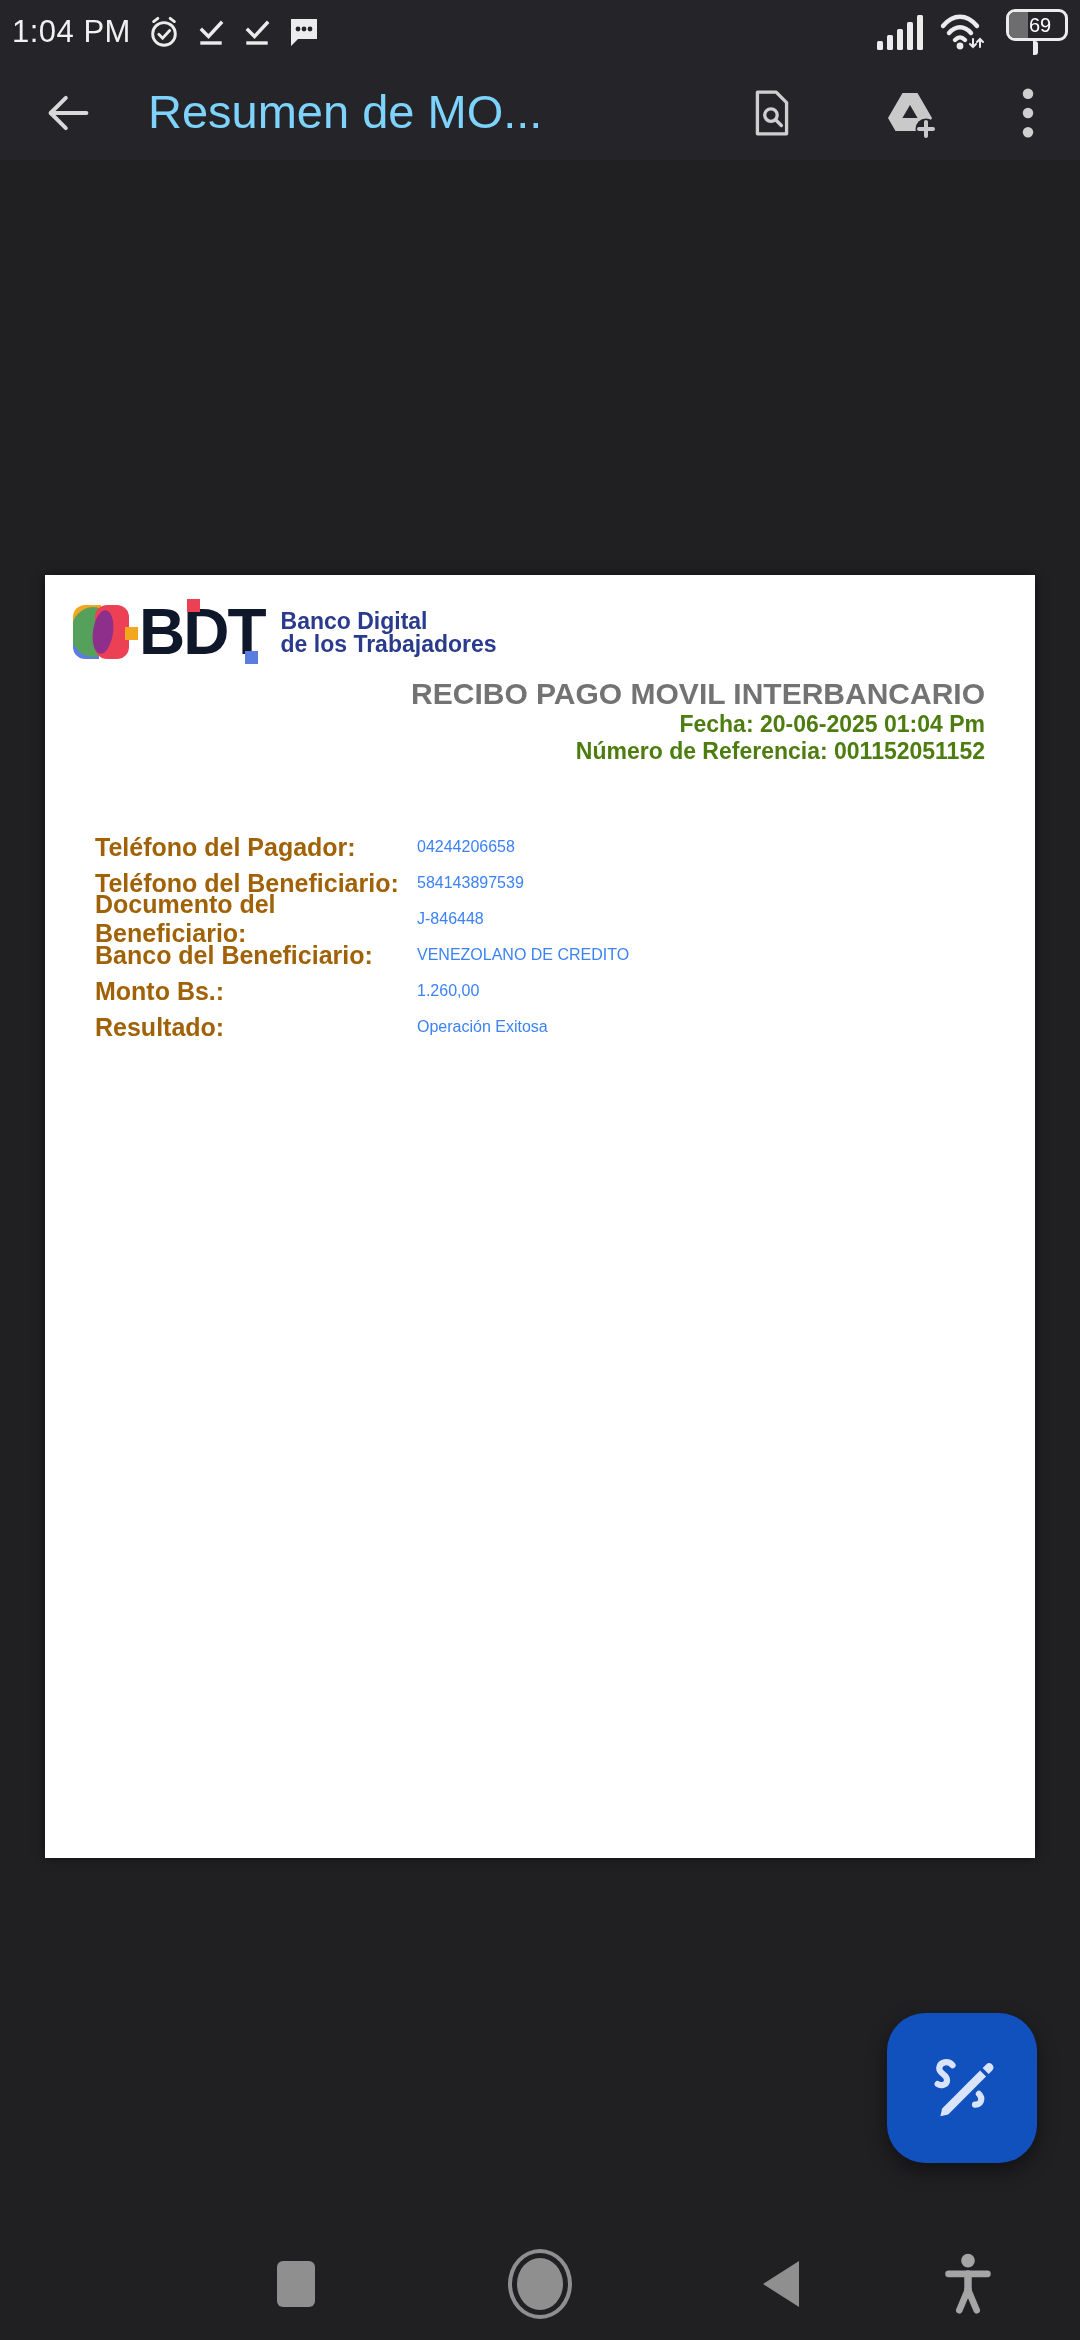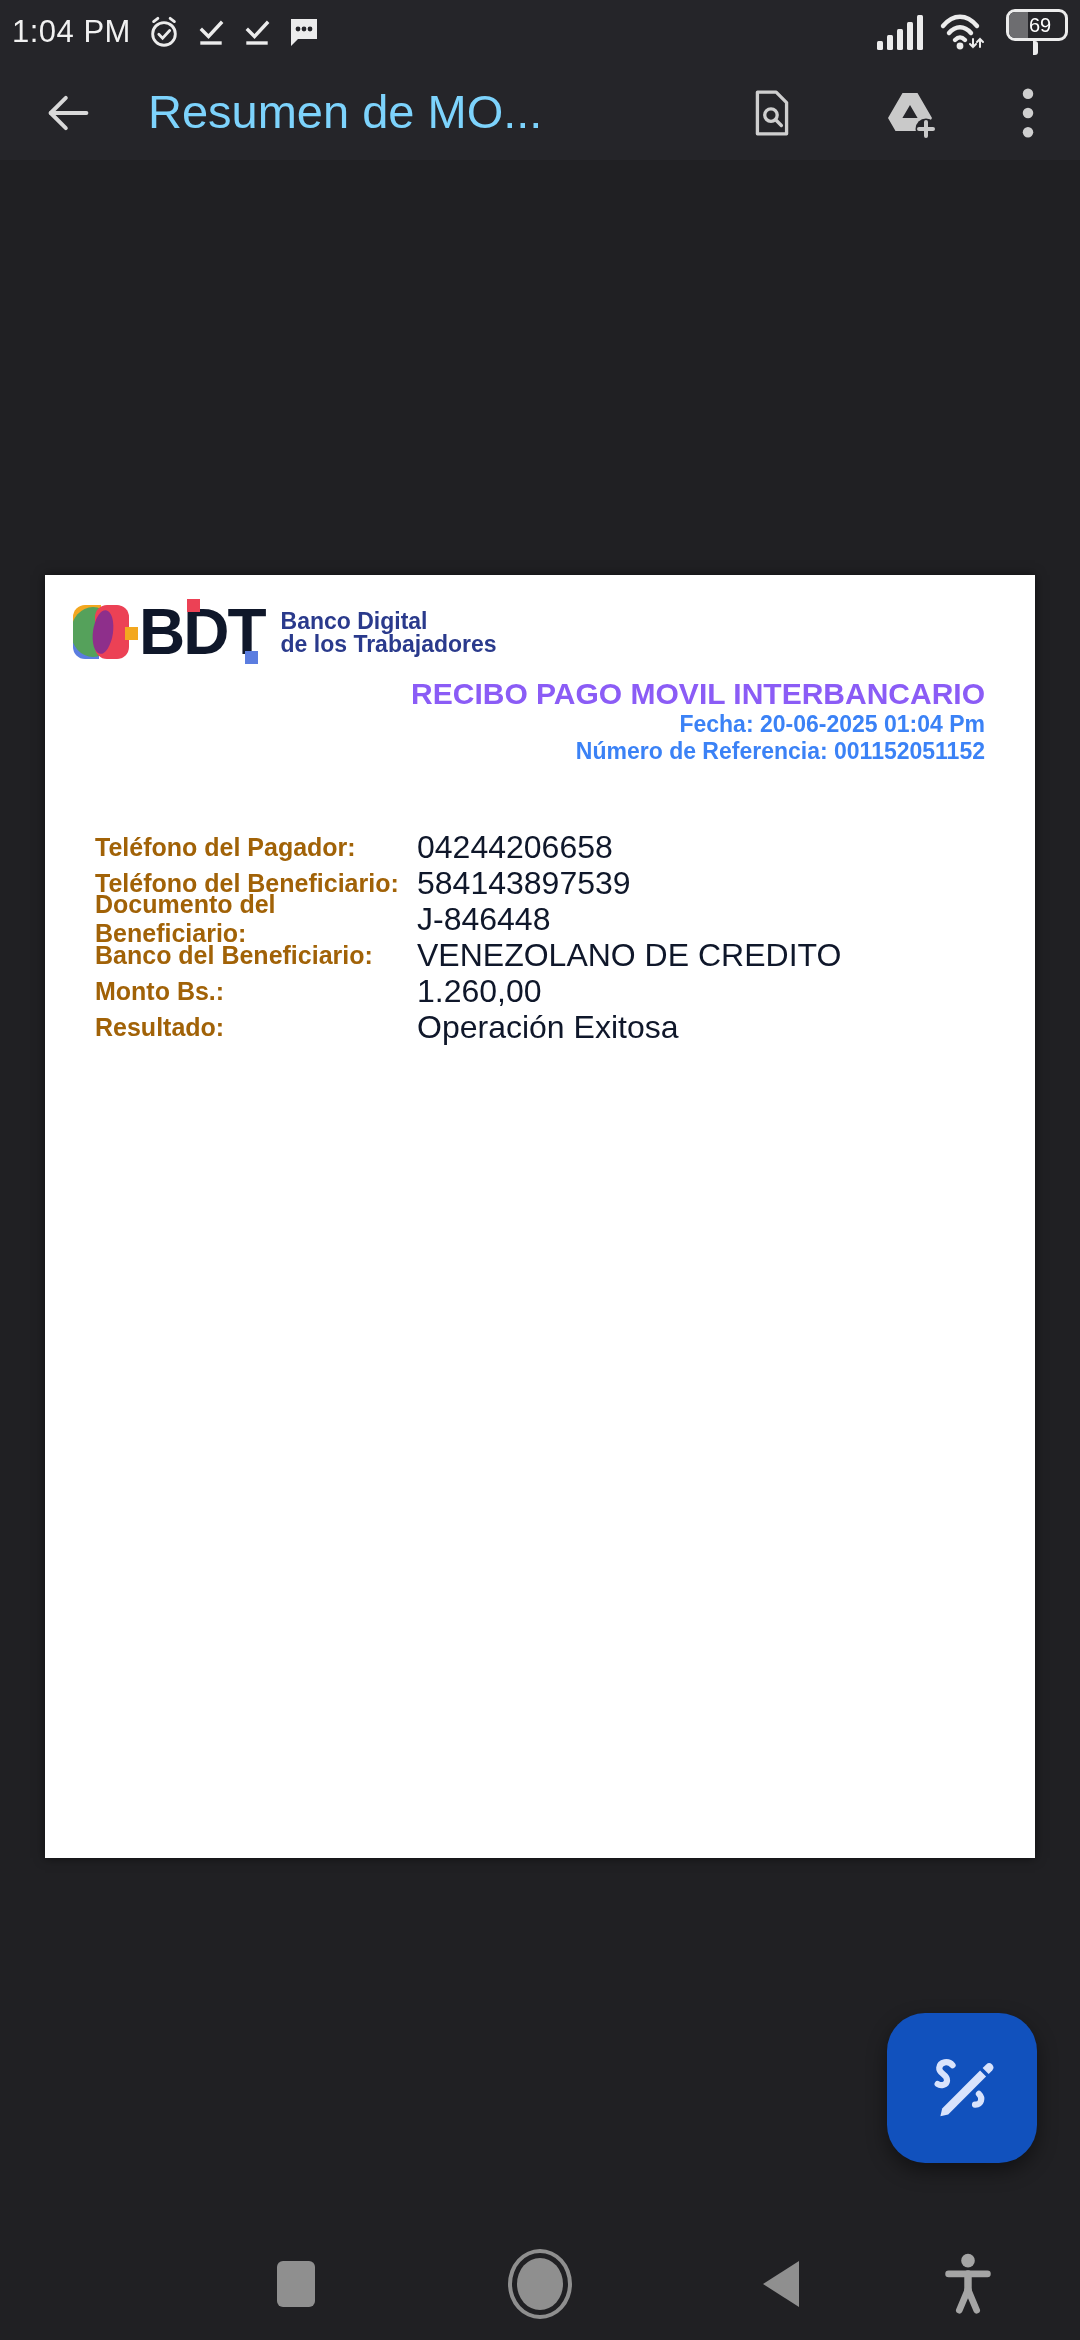--- a/index.html
+++ b/index.html
@@ -45,27 +45,27 @@
   .lg-red    { position:absolute; right:-2px; top:0; width:36px; height:54px; border-radius:12px; background:#ec4155; }
   .lg-purple { position:absolute; left:20px; top:5px; width:20px; height:44px; border-radius:50%; background:#8e2f8b; transform:rotate(8deg); }
   .logo-word { position:relative; margin-left:10px; font-size:64px; font-weight:800; letter-spacing:-2px; line-height:54px; color:#0f172a; }
   .logo-word .sq { position:absolute; width:13px; height:13px; }
   .sq-orange { left:-14px; top:22px; background:#f3a71f; }
   .sq-red    { left:48px;  top:-6px; background:#ec4155; }
   .sq-blue   { left:106px; top:46px; background:#5b7de0; }
   .logo-tagline { margin-left:16px; padding-top:5px; font-size:23px; font-weight:700; line-height:23px; color:#2a3a8c; }
 
   .receipt-header { position:absolute; right:50px; top:102px; text-align:right; }
-  .rh-title { font-size:30px; font-weight:700; line-height:34px; color:#8b5cf6; }
-  .rh-sub   { font-size:23px; font-weight:700; line-height:27px; color:#3b82f6; }
+  .rh-title { font-size:30px; font-weight:700; line-height:34px; color:#737373; }
+  .rh-sub   { font-size:23px; font-weight:700; line-height:27px; color:#4d7c0f; }
 
   .fields { position:absolute; left:50px; top:254px; width:890px; }
   .field-row { display:flex; align-items:center; height:36px; }
   .field-label { width:322px; font-size:25px; font-weight:700; color:#a16207; flex:none; }
-  .field-value { font-size:32px; color:#0f172a; }
+  .field-value { font-size:16px; color:#3b82f6; }
 
   
   .fab {
     position:absolute; left:887px; top:2013px; width:150px; height:150px;
     border:none; border-radius:38px; background:#1151bd; cursor:pointer;
     display:flex; align-items:center; justify-content:center;
     box-shadow:0 8px 20px rgba(0,0,0,.45);
   }
 
   

